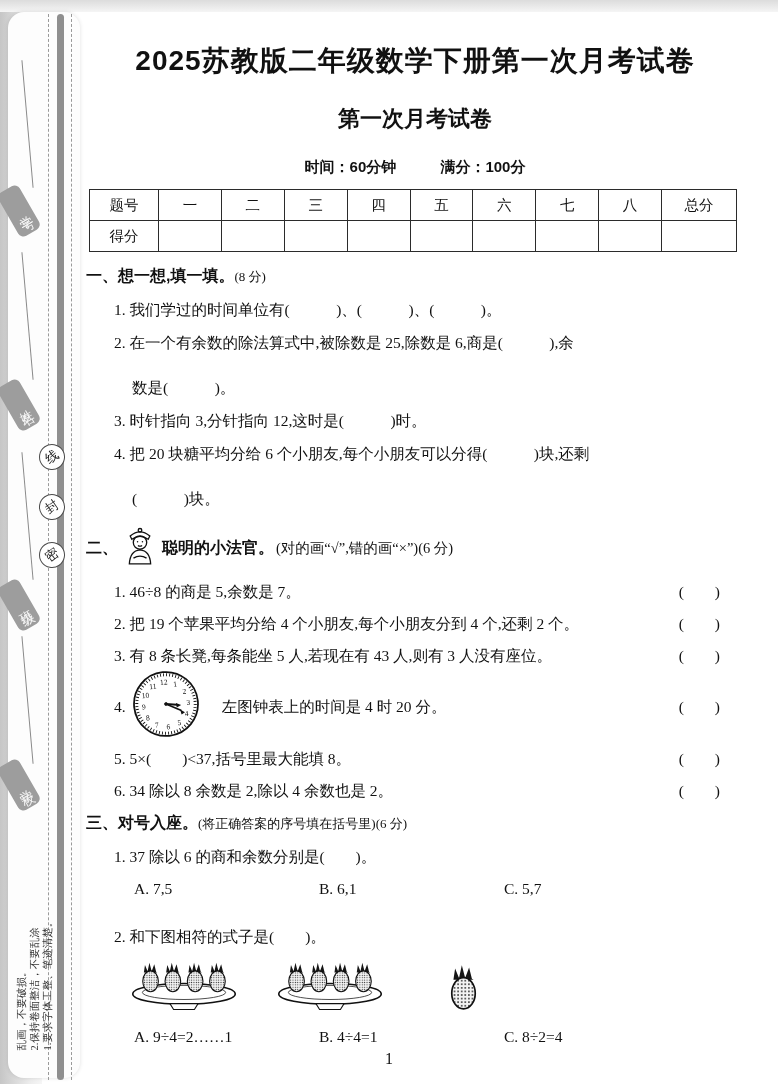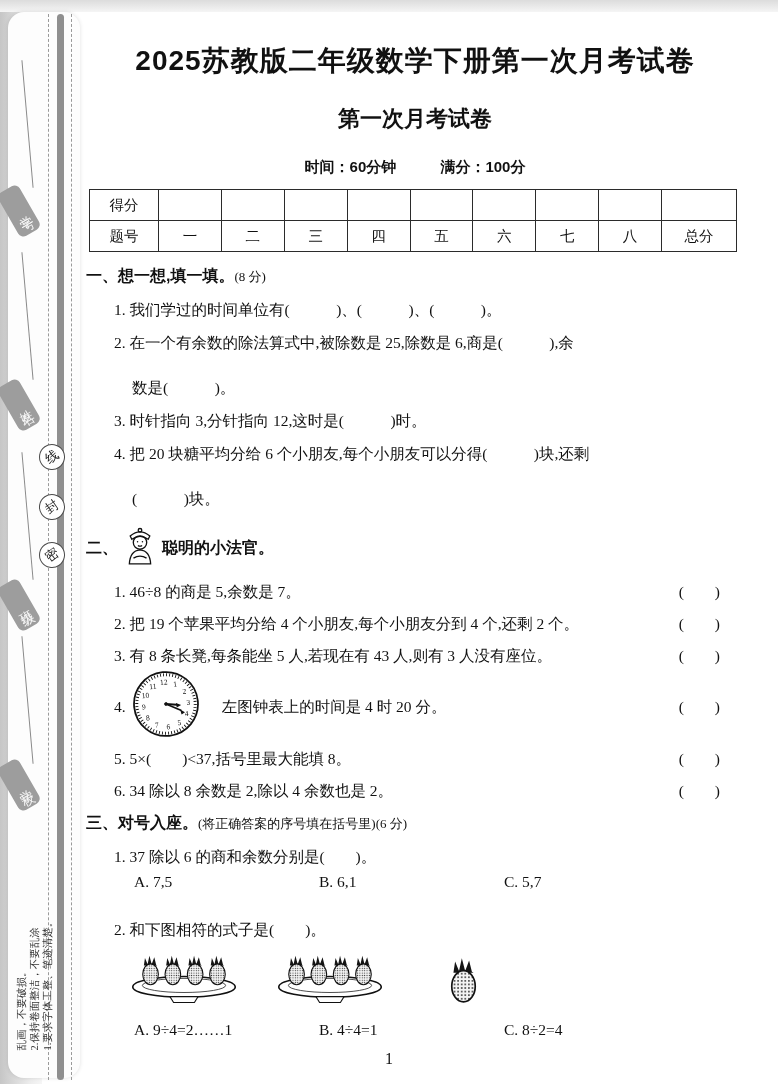--- a/index.html
+++ b/index.html
@@ -65,21 +65,21 @@
   .jtext { flex:1; }
   .jbr { width:64px; text-align:right; white-space:nowrap; }
   .jrow-clock { display:flex; align-items:center; margin:4px 26px 0 30px; }
   .jrow-clock .qno { margin-right:6px; }
   .jrow-clock .jtext { flex:1; margin-left:22px; }
   .sec2-head { display:flex; align-items:center; margin:16px 0 0 2px; }
   .sec2-head .pre, .sec2-head .t { font-weight:bold; font-size:16px;
     font-family:"Liberation Sans","DejaVu Sans",sans-serif; }
   .sec2-head .note { font-size:14.5px; margin-left:2px; }
   .judge-ic { margin:0 4px; }
-  .opts { position:relative; height:22px; margin-top:5px; }
+  .opts { position:relative; height:22px; margin-top:12px; }
   .opts span { position:absolute; top:0; }
   .opts .oA { left:50px; } .opts .oB { left:235px;font-family:Liberation Serif, serif; } .opts .oC { left:420px; }
   .fruit-row { position:relative; height:64px; margin-top:10px; }
   .fruit-row .p1 { position:absolute; left:44px; top:2px; }
   .fruit-row .p2 { position:absolute; left:190px; top:2px; }
   .fruit-row .p3 { position:absolute; left:366px; top:6px; }
   .footer { position:absolute; bottom:16px; left:0; width:778px;
     text-align:center; font-size:16px; }
   svg text { font-family:"Liberation Serif","DejaVu Serif",serif; }
 </style>
@@ -141,42 +141,42 @@
     <div class="title">2025苏教版二年级数学下册第一次月考试卷</div>
     <div class="subtitle">第一次月考试卷</div>
     <div class="info-line">
       <span>时间：60分钟</span>
       <span>满分：100分</span>
     </div>
 
     <table class="score">
       <tbody>
           <tr>
-        <td>得分</td>
-        <td></td>
-        <td></td>
-        <td></td>
-        <td></td>
-        <td></td>
-        <td></td>
-        <td></td>
-        <td></td>
-        <td></td>
-      </tr>
-      <tr>
         <td class="c0">题号</td>
         <td>一</td>
         <td>二</td>
         <td>三</td>
         <td>四</td>
         <td>五</td>
         <td>六</td>
         <td>七</td>
         <td>八</td>
         <td class="c9">总分</td>
+      </tr>
+      <tr>
+        <td>得分</td>
+        <td></td>
+        <td></td>
+        <td></td>
+        <td></td>
+        <td></td>
+        <td></td>
+        <td></td>
+        <td></td>
+        <td></td>
       </tr>
     </tbody>
       </table>
 
     <div class="content">
 
       <div class="sec-h">
         <span>一、想一想,填一填。</span><span class="note">(8 分)</span>
       </div>
       <div class="q">1. 我们学过的时间单位有(　　　)、(　　　)、(　　　)。</div>
@@ -194,20 +194,21 @@
             <path d="M10,13 Q22,3 34,13 L32,17 Q22,10 12,17 Z"></path>
             <circle cx="22" cy="21" r="8.2"></circle>
             <circle cx="19" cy="20" r="0.9" fill="#111" stroke="none"></circle>
             <circle cx="25" cy="20" r="0.9" fill="#111" stroke="none"></circle>
             <path d="M19.5,24.5 Q22,26.3 24.5,24.5"></path>
             <path d="M9,47 Q10,31 22,30 Q34,31 35,47 Z"></path>
             <path d="M14,40 Q22,35 30,40"></path>
           </svg>
         </span>
         <span class="t">聪明的小法官。</span>
+        <span class="note">(对的画“√”,错的画“×”)(6 分)</span>
       </div>
 
       <div class="jrow">
         <span class="jtext">1. 46÷8 的商是 5,余数是 7。</span>
         <span class="jbr">(　　)</span>
       </div>
       <div class="jrow">
         <span class="jtext">2. 把 19 个苹果平均分给 4 个小朋友,每个小朋友分到 4 个,还剩 2 个。</span>
         <span class="jbr">(　　)</span>
       </div>

